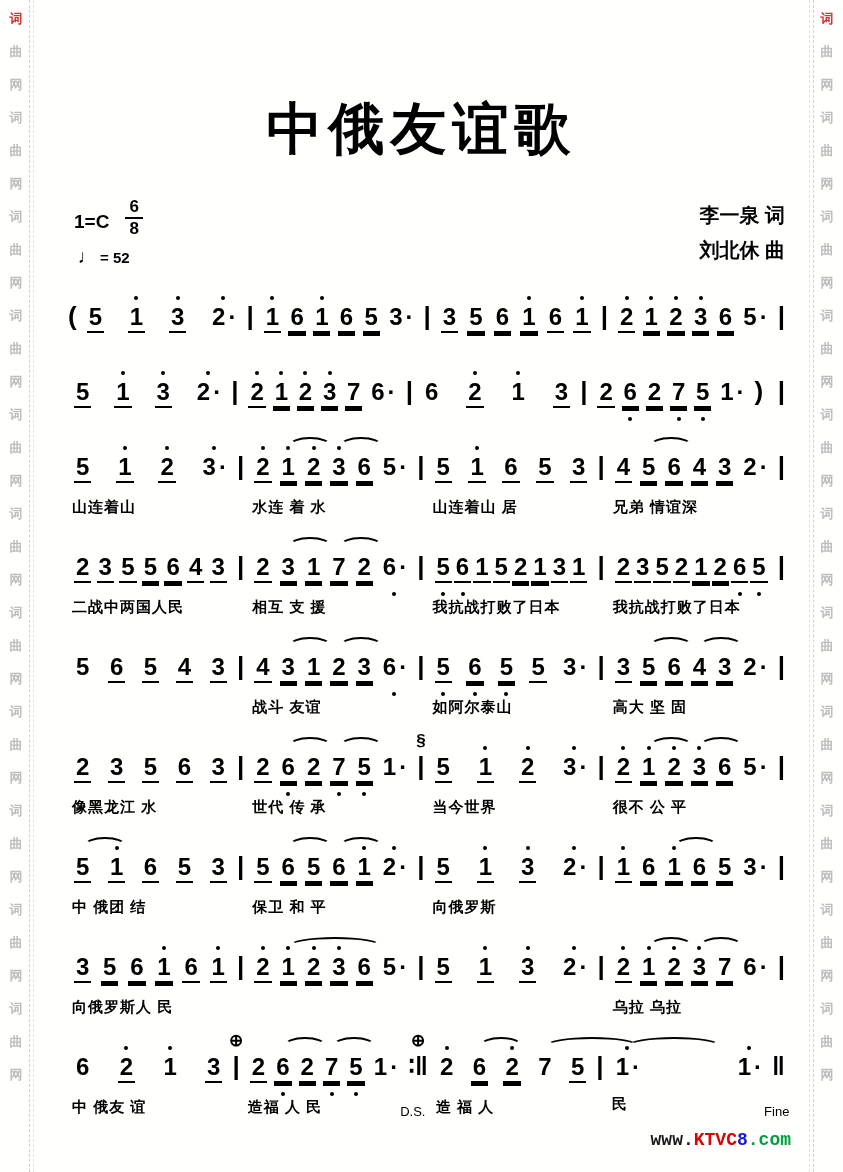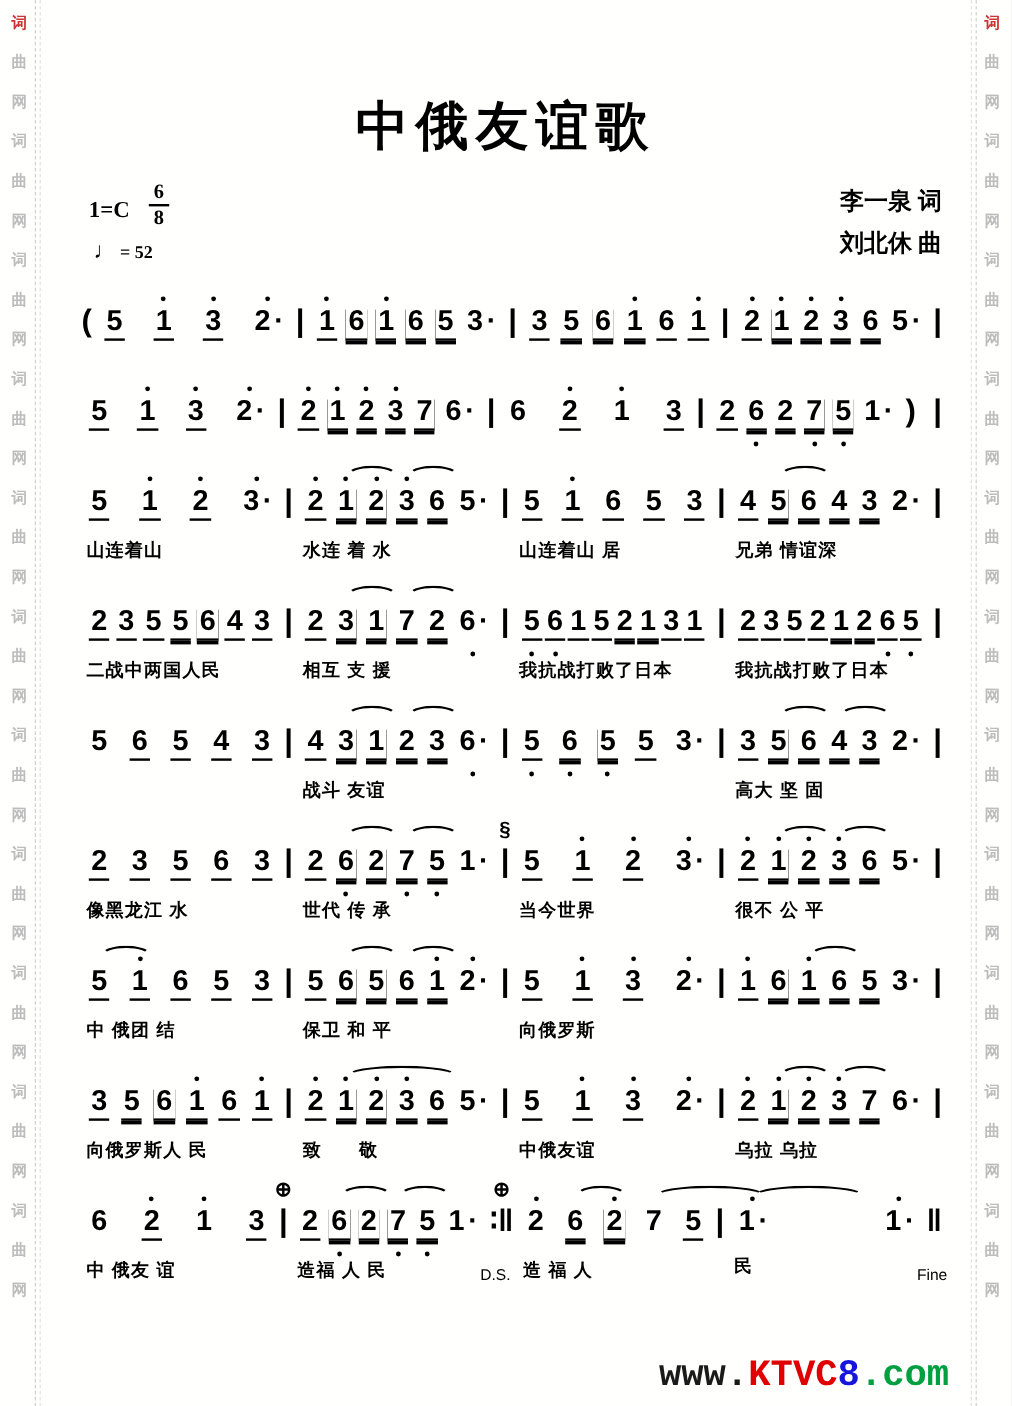--- a/index.html
+++ b/index.html
@@ -6,23 +6,23 @@
   .page{width:843px;height:1172px;position:relative;background:#fffffe;
         font-family:"Liberation Sans",sans-serif;color:#000;overflow:hidden;margin:0 auto;}
   
   .wm{position:absolute;top:2px;width:22px;display:flex;flex-direction:column;align-items:center;
       font-size:13px;line-height:33px;color:#bdbdbd;font-weight:bold;}
   .wm-left{left:5px;}
   .wm-right{right:5px;}
   .side-line{position:absolute;top:0;bottom:0;border-left:1px dashed #d0d0d0;}
   .side-line.inner{border-left:1px dashed #e2e2e2;}
   
-  .title{margin:0;padding-top:76px;text-align:center;font-size:44px;font-weight:bold;letter-spacing:6px;}
-  .header-row{display:flex;justify-content:space-between;align-items:flex-end;
-              padding:12px 58px 0 74px;height:74px;font-family:Liberation Serif, serif;}
+  .title{margin:16px;padding-top:76px;text-align:center;font-size:56px;font-weight:bold;letter-spacing:6px;}
+  .header-row{display:flex;justify-content:space-between;align-items:center;
+              padding:12px 58px 0 74px;height:74px;}
   .key-block{font-weight:bold;font-size:19px;}
   .meter{display:inline-block;text-align:center;vertical-align:-6px;margin-left:16px;
          font-size:17px;line-height:1.05;font-weight:bold;}
   .meter .num{display:block;border-bottom:2px solid #000;padding:0 4px 1px;}
   .meter .den{display:block;padding-top:1px;}
   .tempo{margin-top:8px;font-size:15px;font-weight:bold;padding-left:4px;}
   .tempo .tnote{font-size:19px;margin-right:3px;}
   .credits{text-align:right;font-size:20px;font-weight:bold;line-height:1.75;}
   
   .score{padding:16px 56px 0 66px;}
@@ -45,22 +45,22 @@
   .arc.w1{width:38px;}
   .arc.w2{width:88px;}
   .bar{position:relative;font-size:26px;font-weight:bold;margin-top:15px;line-height:30px;
        padding:0 2px;flex-grow:0;white-space:pre;}
   .bar .mark{position:absolute;top:-25px;left:50%;transform:translateX(-50%);
              font-size:17px;font-weight:bold;}
   .bar .blabel{position:absolute;top:46px;left:-6px;font-size:13px;font-weight:normal;white-space:nowrap;}
   .lyric{font-size:15px;font-weight:bold;margin-top:15px;padding-left:6px;
          white-space:pre;letter-spacing:1px;}
   
-  .footer-logo{position:absolute;right:52px;bottom:8px;
-               font-family:"Liberation Mono",monospace;font-weight:bold;font-size:31px;letter-spacing:0;}
+  .footer-logo{position:absolute;right:52px;bottom:22px;
+               font-family:"Liberation Mono",monospace;font-weight:bold;font-size:18px;letter-spacing:0;}
 </style>
 </head>
 <body>
 
 <div class="page">
   <div class="wm wm-left" id="wm-left">
       <span style="color: rgb(204, 51, 51);">词</span>
       <span>曲</span>
       <span>网</span>
       <span>词</span>
@@ -361,20 +361,21 @@
         </div>
         <span class="bar"><span>|</span></span>
         <div class="measure">
           <div class="notes-row">
             <span class="note u1"><span class="nd">5</span><span class="dot-b"></span></span>
             <span class="note u2"><span class="nd">6</span><span class="dot-b"></span></span>
             <span class="note u2"><span class="nd">5</span><span class="dot-b"></span></span>
             <span class="note u1"><span class="nd">5</span></span>
             <span class="note"><span class="nd">3</span><span class="aug">·</span></span>
           </div>
+          <div class="lyric">如阿尔泰山</div>
         </div>
         <span class="bar"><span>|</span></span>
         <div class="measure">
           <div class="notes-row">
             <span class="note u1"><span class="nd">3</span></span>
             <span class="note u2"><span class="nd">5</span><span class="arc w1"></span></span>
             <span class="note u2"><span class="nd">6</span></span>
             <span class="note u2"><span class="nd">4</span><span class="arc w1"></span></span>
             <span class="note u2"><span class="nd">3</span></span>
             <span class="note"><span class="nd">2</span><span class="aug">·</span></span>
@@ -491,31 +492,29 @@
         <span class="bar"><span>|</span></span>
         <div class="measure">
           <div class="notes-row">
             <span class="note u1"><span class="nd">2</span><span class="dot-a"></span></span>
             <span class="note u2"><span class="nd">1</span><span class="dot-a"></span><span class="arc w2"></span></span>
             <span class="note u2"><span class="nd">2</span><span class="dot-a"></span></span>
             <span class="note u2"><span class="nd">3</span><span class="dot-a"></span></span>
             <span class="note u2"><span class="nd">6</span></span>
             <span class="note"><span class="nd">5</span><span class="aug">·</span></span>
           </div>
-          <div class="lyric">致      敬</div>
         </div>
         <span class="bar"><span>|</span></span>
         <div class="measure">
           <div class="notes-row">
             <span class="note u1"><span class="nd">5</span></span>
             <span class="note u1"><span class="nd">1</span><span class="dot-a"></span></span>
             <span class="note u1"><span class="nd">3</span><span class="dot-a"></span></span>
             <span class="note"><span class="nd">2</span><span class="aug">·</span><span class="dot-a"></span></span>
           </div>
-          <div class="lyric">中俄友谊</div>
         </div>
         <span class="bar"><span>|</span></span>
         <div class="measure">
           <div class="notes-row">
             <span class="note u1"><span class="nd">2</span><span class="dot-a"></span></span>
             <span class="note u2"><span class="nd">1</span><span class="dot-a"></span><span class="arc w1"></span></span>
             <span class="note u2"><span class="nd">2</span><span class="dot-a"></span></span>
             <span class="note u2"><span class="nd">3</span><span class="dot-a"></span><span class="arc w1"></span></span>
             <span class="note u2"><span class="nd">7</span></span>
             <span class="note"><span class="nd">6</span><span class="aug">·</span></span>

